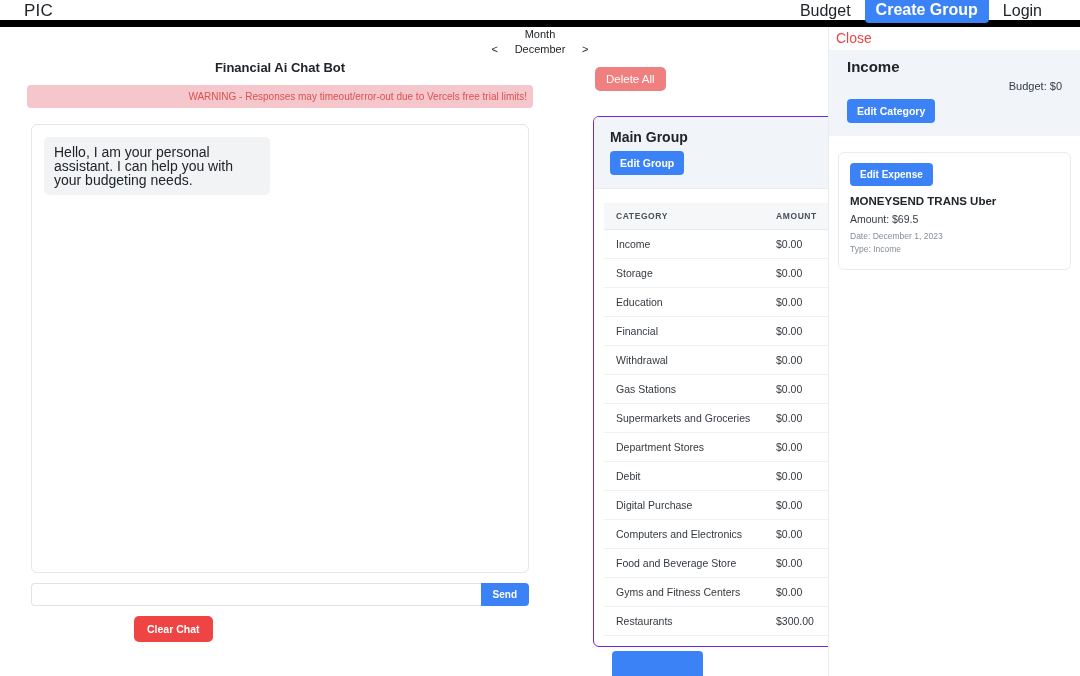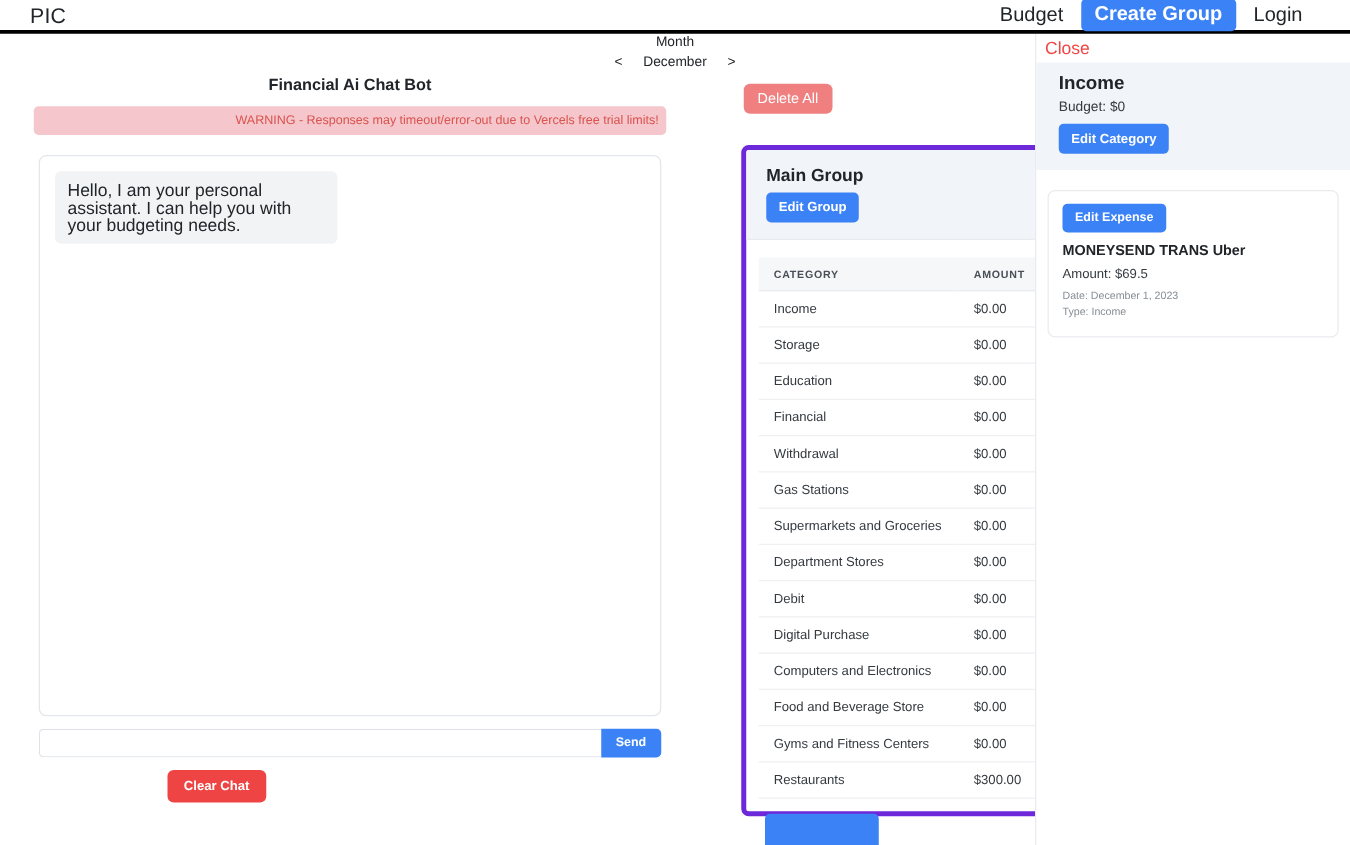--- a/index.html
+++ b/index.html
@@ -18,21 +18,21 @@
     font-size: 13px;
   }
 
   
   .navbar {
     position: absolute;
     top: 0; left: 0;
     width: 1080px;
     height: 27px;
     background: #ffffff;
-    border-bottom: 3px solid #000000;
+    border-bottom: 7px solid #000000;
     display: flex;
     align-items: center;
     z-index: 30;
     justify-content: center;
   }
   .brand {
     margin-left: 24px;
     font-size: 17px;
     color: #212529;
     letter-spacing: 0.2px;
@@ -195,21 +195,21 @@
     font-family: "Liberation Sans", sans-serif;
     z-index: 4;
   }
 
   .group-card {
     position: absolute;
     left: 593px;
     top: 116px;
     width: 400px;
     background: #ffffff;
-    border: 4px solid #6d28d9;
+    border: 1px solid #6d28d9;
     border-radius: 6px;
     overflow: hidden;
     z-index: 3;
   }
   .group-card-head {
     background: #f1f4f8;
     padding: 12px 16px 13px 16px;
     border-bottom: 1px solid #e9ecef;
   }
   .group-name {
@@ -301,20 +301,21 @@
   .cat-title {
     font-size: 15px;
     font-weight: bold;
     color: #212529;
     margin-bottom: 5px;
   }
   .cat-budget {
     font-size: 11px;
     color: #343a40;
     margin-bottom: 7px;
+    text-align: right;
   }
   .edit-cat-btn {
     background: #3b82f6;
     color: #fff;
     border: none;
     border-radius: 4px;
     font-size: 10.5px;
     font-weight: bold;
     padding: 6px 10px;
     cursor: pointer;

